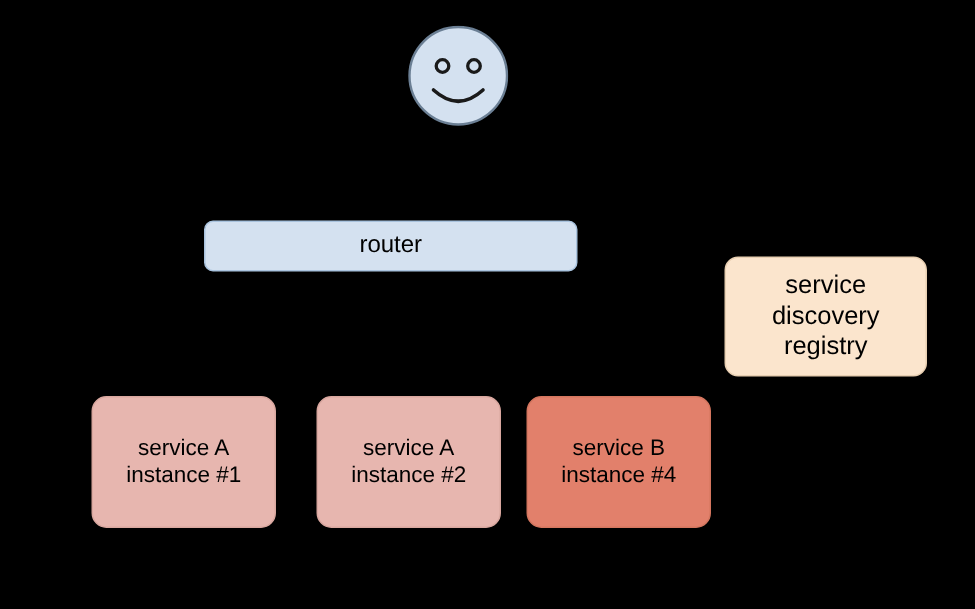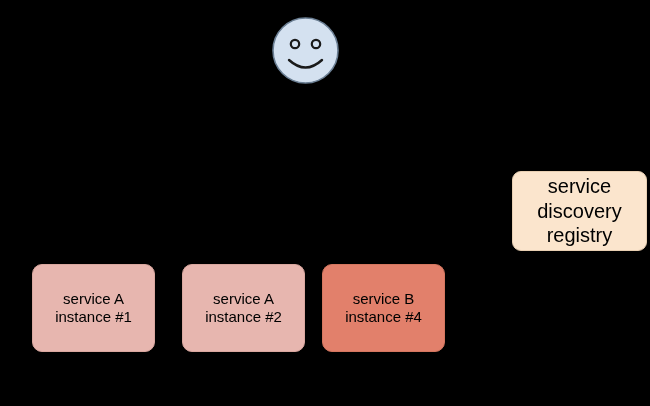--- a/index.html
+++ b/index.html
@@ -44,37 +44,38 @@
     width: 249px;
     height: 34px;
     background: #d4e1f0;
     border: 1px solid #a9c3de;
     border-radius: 6px;
     font-size: 16px;
   }
 
   
   #registry-node {
-    left: 512px;
+    left: 483px;
     top: 171px;
     width: 135px;
     height: 80px;
     background: #fbe5cd;
     border: 1px solid #e8cfb2;
     border-radius: 9px;
-    font-size: 20px;
+    font-size: 17px;
   }
 
   
   .service-node {
     top: 264px;
     width: 123px;
     height: 88px;
     border-radius: 10px;
     font-size: 15px;
+    margin-left: 29px;
   }
   .service-a {
     background: #e7b6af;
     border: 1px solid #d9a79f;
   }
   .service-b {
     background: #e2806b;
     border: 1px solid #d4765f;
   }
   #service-a1 { left: 32px; }
@@ -111,20 +112,23 @@
 
   <div id="client-face">
     <svg width="67" height="67" viewBox="0 0 67 67" xmlns="http://www.w3.org/2000/svg">
       <ellipse cx="33.5" cy="33.5" rx="32.5" ry="32.5" fill="#d4e1f0" stroke="#6b7f94" stroke-width="1.6"></ellipse>
       <circle cx="23" cy="27" r="4.2" fill="#d4e1f0" stroke="#1a1a1a" stroke-width="2.2"></circle>
       <circle cx="44" cy="27" r="4.2" fill="#d4e1f0" stroke="#1a1a1a" stroke-width="2.2"></circle>
       <path d="M17 43 Q33.5 58 50 43" fill="none" stroke="#1a1a1a" stroke-width="2.4" stroke-linecap="round"></path>
     </svg>
   </div>
 
+  <div class="node" id="router-node">
+    <span>router</span>
+  </div>
 
   <div class="node" id="registry-node">
     <span>service
 discovery
 registry</span>
   </div>
 
   <div class="node service-node service-a" id="service-a1">
     <span>service A
 instance #1</span>

